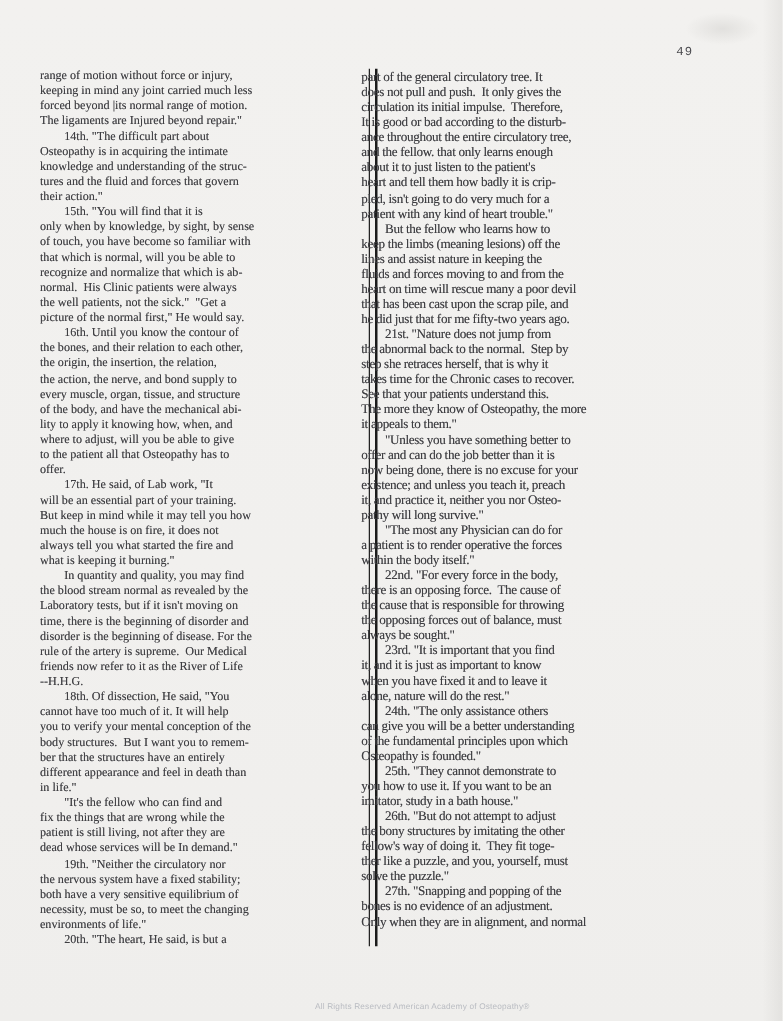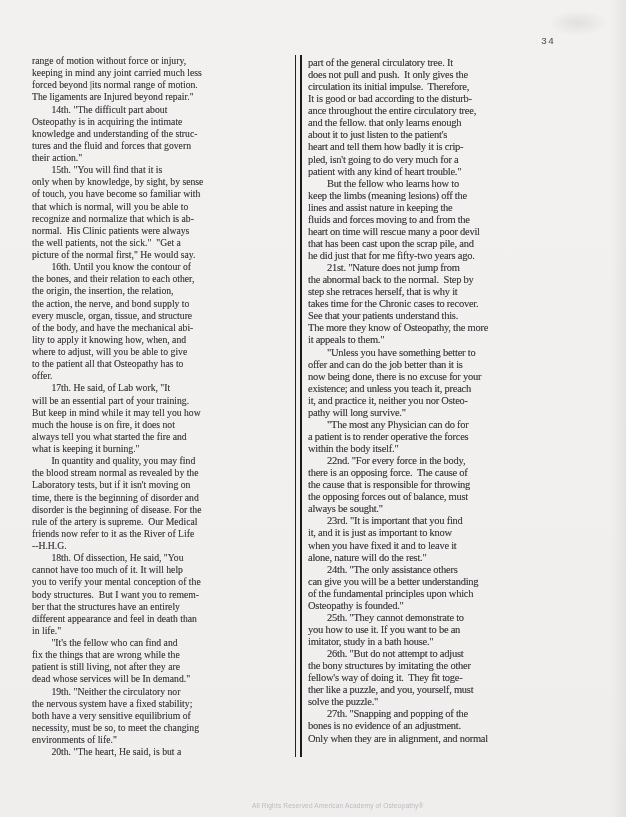--- a/index.html
+++ b/index.html
@@ -47,21 +47,21 @@
     color: #3e3e42;
     text-shadow: 0 0 0.4px rgba(62,62,66,0.55);
     font-family: Liberation Serif, serif;
   }
   .col-left {
     left: 32px; top: 55px;
     font-size: 9.7px;
     line-height: 12.12px;
   }
   .col-right {
-    left: 308px; top: 57px;
+    left: 289px; top: 57px;
     font-size: 10.5px;
     line-height: 12.06px;
     letter-spacing: -0.25px;
   }
   .divider {
     position: absolute;
     top: 55px;
     height: 702px;
     pointer-events: none;
   }
@@ -87,21 +87,21 @@
   }
 </style>
 </head>
 <body>
 
 <div class="page">
 
   <div class="edge-shade-right"></div>
   <div class="smudge"></div>
 
-  <div class="page-number">34</div>
+  <div class="page-number">49</div>
 
   <div class="col col-left">range of motion without force or injury,
 keeping in mind any joint carried much less
 forced beyond |its normal range of motion.
 The ligaments are Injured beyond repair."
         14th. "The difficult part about
 Osteopathy is in acquiring the intimate
 knowledge and understanding of the struc-
 tures and the fluid and forces that govern
 their action."

